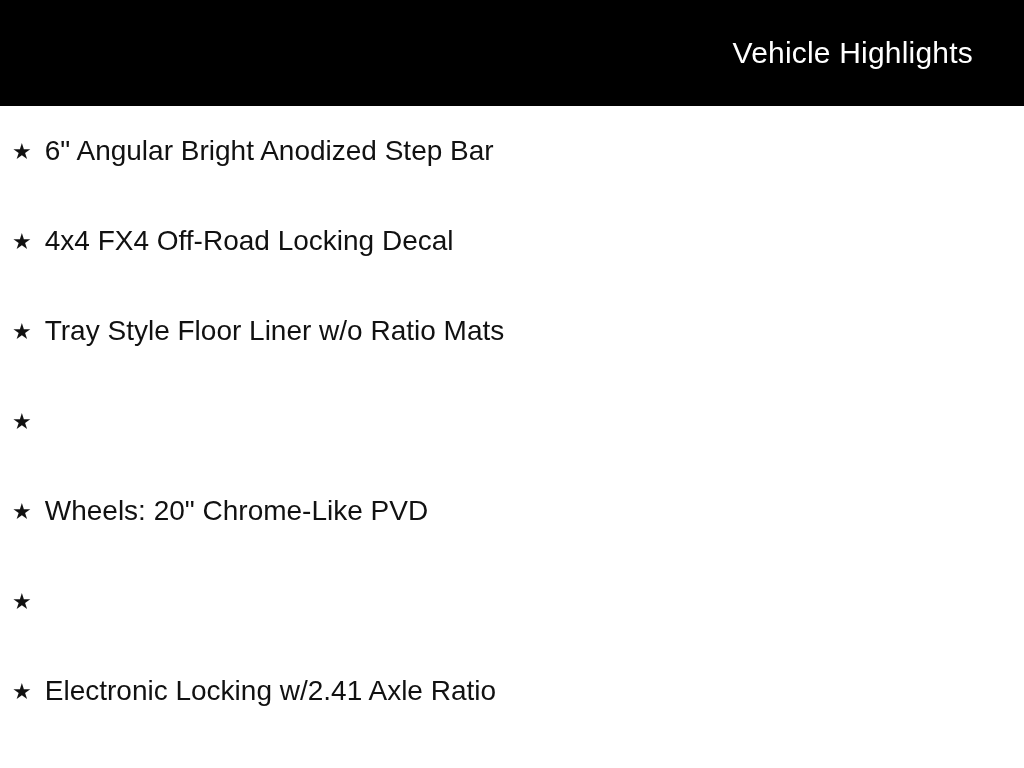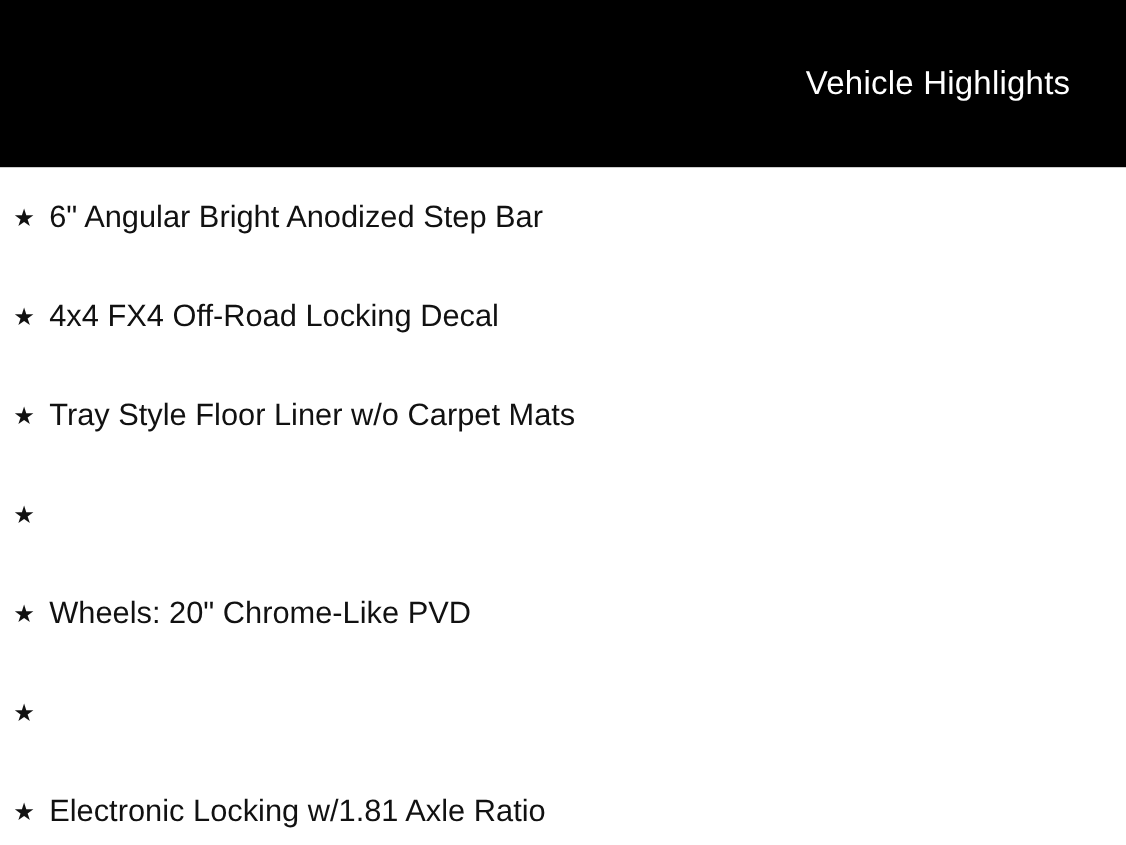--- a/index.html
+++ b/index.html
@@ -5,21 +5,21 @@
   * { margin: 0; padding: 0; box-sizing: border-box; }
   html, body {
     width: 1024px;
     height: 768px;
     background: #ffffff;
     font-family: "Liberation Sans", "DejaVu Sans", sans-serif;
     overflow: hidden;
   }
   .header {
     width: 100%;
-    height: 152px;
+    height: 106px;
     background: #000000;
     display: flex;
     align-items: center;
     justify-content: flex-end;
     padding-right: 51px;
   }
   .header-title {
     color: #ffffff;
     font-size: 30px;
     font-weight: 400;
@@ -61,29 +61,29 @@
   <li class="highlight-item">
     <span class="star-icon">★</span>
     <span class="highlight-label">6" Angular Bright Anodized Step Bar</span>
   </li>
   <li class="highlight-item">
     <span class="star-icon">★</span>
     <span class="highlight-label">4x4 FX4 Off-Road Locking Decal</span>
   </li>
   <li class="highlight-item">
     <span class="star-icon">★</span>
-    <span class="highlight-label">Tray Style Floor Liner w/o Carpet Mats</span>
+    <span class="highlight-label">Tray Style Floor Liner w/o Ratio Mats</span>
   </li>
   <li class="highlight-item">
     <span class="star-icon">★</span>
   </li>
   <li class="highlight-item">
     <span class="star-icon">★</span>
     <span class="highlight-label">Wheels: 20" Chrome-Like PVD</span>
   </li>
   <li class="highlight-item">
     <span class="star-icon">★</span>
   </li>
   <li class="highlight-item">
     <span class="star-icon">★</span>
-    <span class="highlight-label">Electronic Locking w/1.81 Axle Ratio</span>
+    <span class="highlight-label">Electronic Locking w/2.41 Axle Ratio</span>
   </li>
 </ul>
 
 </body></html>

